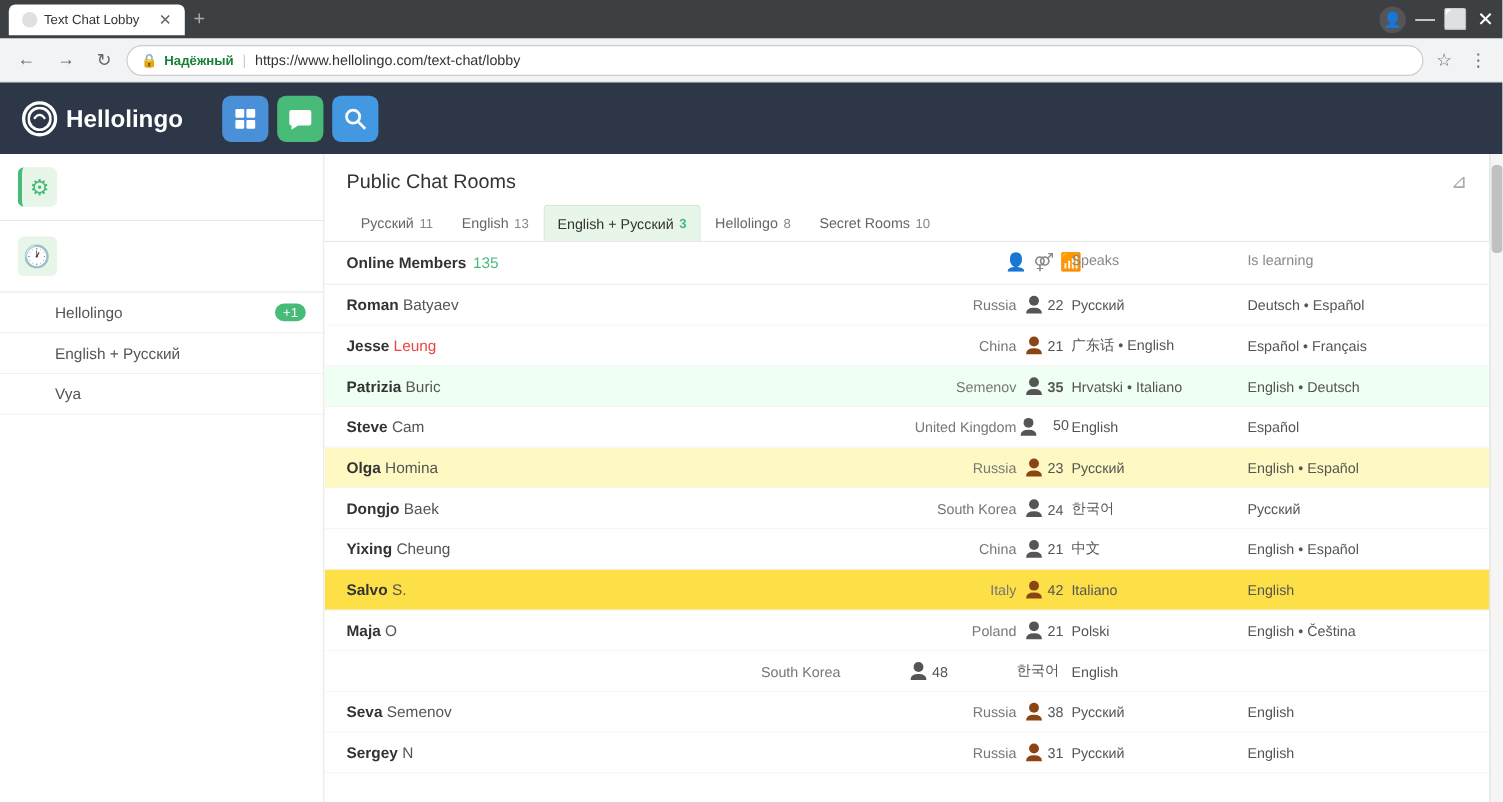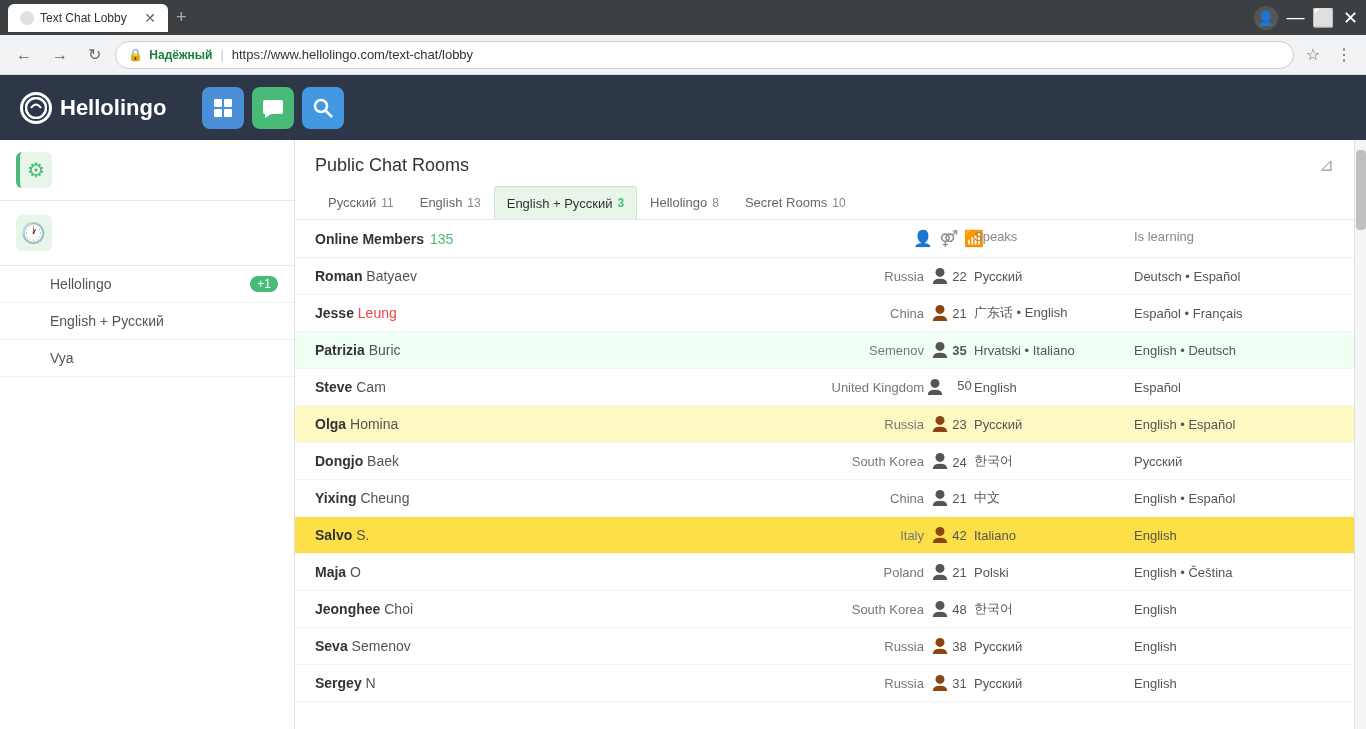--- a/index.html
+++ b/index.html
@@ -332,24 +332,20 @@
       <svg width="18" height="18" viewBox="0 0 20 20" fill="#555">
         <circle cx="10" cy="6" r="5"></circle>
         <path d="M2 19 Q2 13 10 13 Q18 13 18 19 Z"></path>
       </svg>
       <span style="font-size:13px;color:#555;">21</span>
     </div>
     <div style="font-size:13px;color:#555;">Polski</div>
     <div style="font-size:13px;color:#555;">English • Čeština</div>
   </div>
           <div style="display: grid; grid-template-columns: 1fr 160px 50px 160px 200px; padding: 9px 20px; border-bottom: 1px solid rgb(245, 245, 245); align-items: center; background: rgb(255, 255, 255); cursor: pointer;">
-    <div>
-      <span style="font-weight:bold;color:#333;">Jeonghee</span>
-      <span style="color:#555;"> Choi</span>
-    </div>
     <div style="font-size:13px;color:#777;text-align:right;">South Korea</div>
     <div style="display:flex;align-items:center;gap:3px;justify-content:center;">
       <svg width="18" height="18" viewBox="0 0 20 20" fill="#555">
         <circle cx="10" cy="6" r="5"></circle>
         <path d="M2 19 Q2 13 10 13 Q18 13 18 19 Z"></path>
       </svg>
       <span style="font-size:13px;color:#555;">48</span>
     </div>
     <div style="font-size:13px;color:#555;">한국어</div>
     <div style="font-size:13px;color:#555;">English</div>

